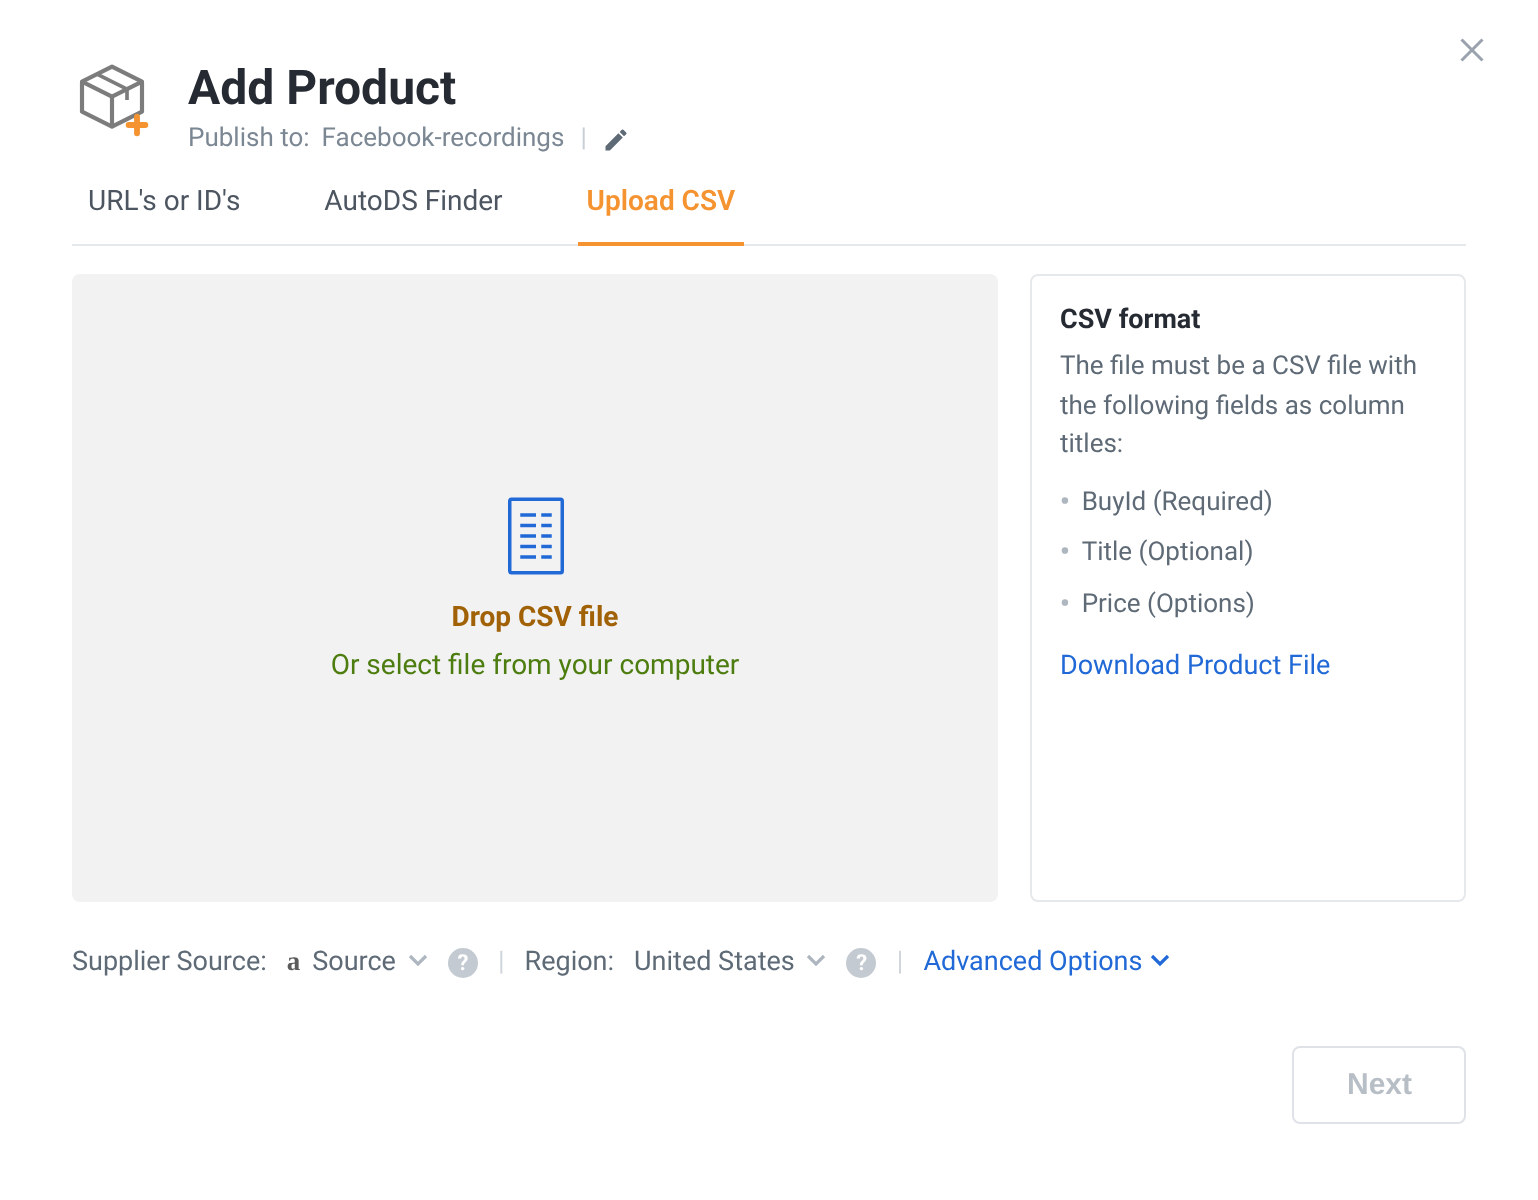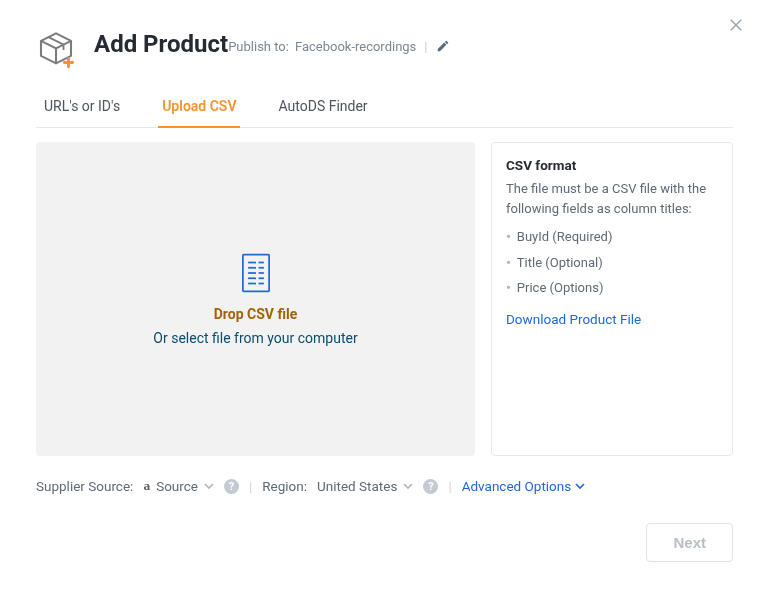--- a/index.html
+++ b/index.html
@@ -3,38 +3,38 @@
 <meta charset="utf-8">
 <style>
   * { box-sizing: border-box; }
   html, body { margin:0; padding:0; font-family: -apple-system, BlinkMacSystemFont, "Segoe UI", Roboto, Helvetica, Arial, sans-serif; background:#fff; color:#3d444f; }
   .app { width:769px; height:600px; position:relative; padding:30px 36px 0 36px; }
   .close { position:absolute; top:16px; right:24px; color:#9aa3ad; cursor:pointer; }
   .close svg { width:18px; height:18px; }
 
   .header { display:flex; align-items:flex-start; gap:18px; }
   .logo-add { width:40px; height:40px; color:#777; flex-shrink:0; }
-  .title-block { display:flex; flex-direction:row; }
+  .title-block { display:flex; flex-direction:column; }
   .title { font-size:24px; font-weight:700; color:#262b33; line-height:28px; }
   .publish-row { display:flex; align-items:center; gap:6px; margin-top:4px; color:#7b8793; font-size:13px;justify-content:space-between; }
   .publish-row .sep { color:#c8cfd6; margin:0 2px; }
   .pencil { color:#5e6a76; cursor:pointer; }
   .pencil svg { width:14px; height:14px; display:block; }
 
-  .tabs { display:flex; align-items:flex-end; gap:34px; margin-top:28px; border-bottom:1px solid #e6e9ec; padding-left:4px; }
+  .tabs { display:flex; align-items:flex-end; gap:34px; margin-top:16px; border-bottom:1px solid #e6e9ec; padding-left:4px; }
   .tab { padding:0 4px 12px 4px; font-size:14px; color:#4c5560; cursor:pointer; border-bottom:2px solid transparent; margin-bottom:-1px; }
   .tab.active { color:#f59331; font-weight:600; border-bottom-color:#f59331; }
 
   .body { display:flex; gap:16px; margin-top:14px; height:314px; }
   .drop { flex:1; background:#f2f2f2; border-radius:4px; display:flex; flex-direction:column; align-items:center; justify-content:center; gap:8px; cursor:pointer; }
   .drop .docicon svg { width:36px; height:42px; }
   .drop-title { color:#a16207; font-weight:700; font-size:14px; }
-  .drop-sub { color:#0c4a6e; font-size:14px; }
+  .drop-sub { color:#4d7c0f; font-size:14px; }
 
-  .side { width:242px; border:1px solid #e6e9ec; border-radius:4px; padding:12px 14px 14px 14px; font-size:13px; color:#5e6a76; line-height:1.5; }
+  .side { width:218px; border:1px solid #e6e9ec; border-radius:4px; padding:12px 14px 14px 14px; font-size:13px; color:#5e6a76; line-height:1.5; }
   .side h3 { margin:0 0 4px 0; font-size:13.5px; color:#262b33; font-weight:700; }
   .side ul { list-style:none; padding:0; margin:6px 0 8px 0;text-align:right; }
   .side li { display:flex; align-items:center; gap:6px; padding:3px 0; }
   .side li::before { content:"•"; color:#aeb6bf; font-weight:900; }
   .dlink { color:#2069d6; cursor:pointer; font-size:13.5px; }
 
   .toolbar { display:flex; align-items:center; gap:10px; margin-top:22px; font-size:13.5px; color:#5e6a76; flex-wrap:wrap; }
   .toolbar .lbl { color:#5e6a76; }
   .toolbar .amazon { font-family: Georgia, 'Times New Roman', serif; font-weight:700; color:#5b5b5b; text-transform:lowercase; }
   .select { display:flex; align-items:center; gap:6px; cursor:pointer; }
@@ -81,22 +81,22 @@
           <svg viewBox="0 0 24 24" fill="currentColor">
               <path d="M3 17.25V21h3.75L17.81 9.94l-3.75-3.75L3 17.25zM20.71 7.04a1 1 0 0 0 0-1.41l-2.34-2.34a1 1 0 0 0-1.41 0l-1.83 1.83 3.75 3.75 1.83-1.83z"></path>
             </svg>
         </span>
       </div>
     </div>
   </div>
 
   <div class="tabs">
     <div class="tab">URL's or ID's</div>
+    <div class="tab">AutoDS Finder</div>
     <div class="tab active">Upload CSV</div>
-    <div class="tab">AutoDS Finder</div>
   </div>
 
   <div class="body">
     <div class="drop">
       <span class="docicon">
         <svg viewBox="0 0 40 48">
           <rect x="5" y="3" width="30" height="42" rx="1" fill="none" stroke="#2069d6" stroke-width="2"></rect>
           <g stroke="#2069d6" stroke-width="2">
             <line x1="11" y1="12" x2="20" y2="12"></line>
               <line x1="23" y1="12" x2="29" y2="12"></line>

